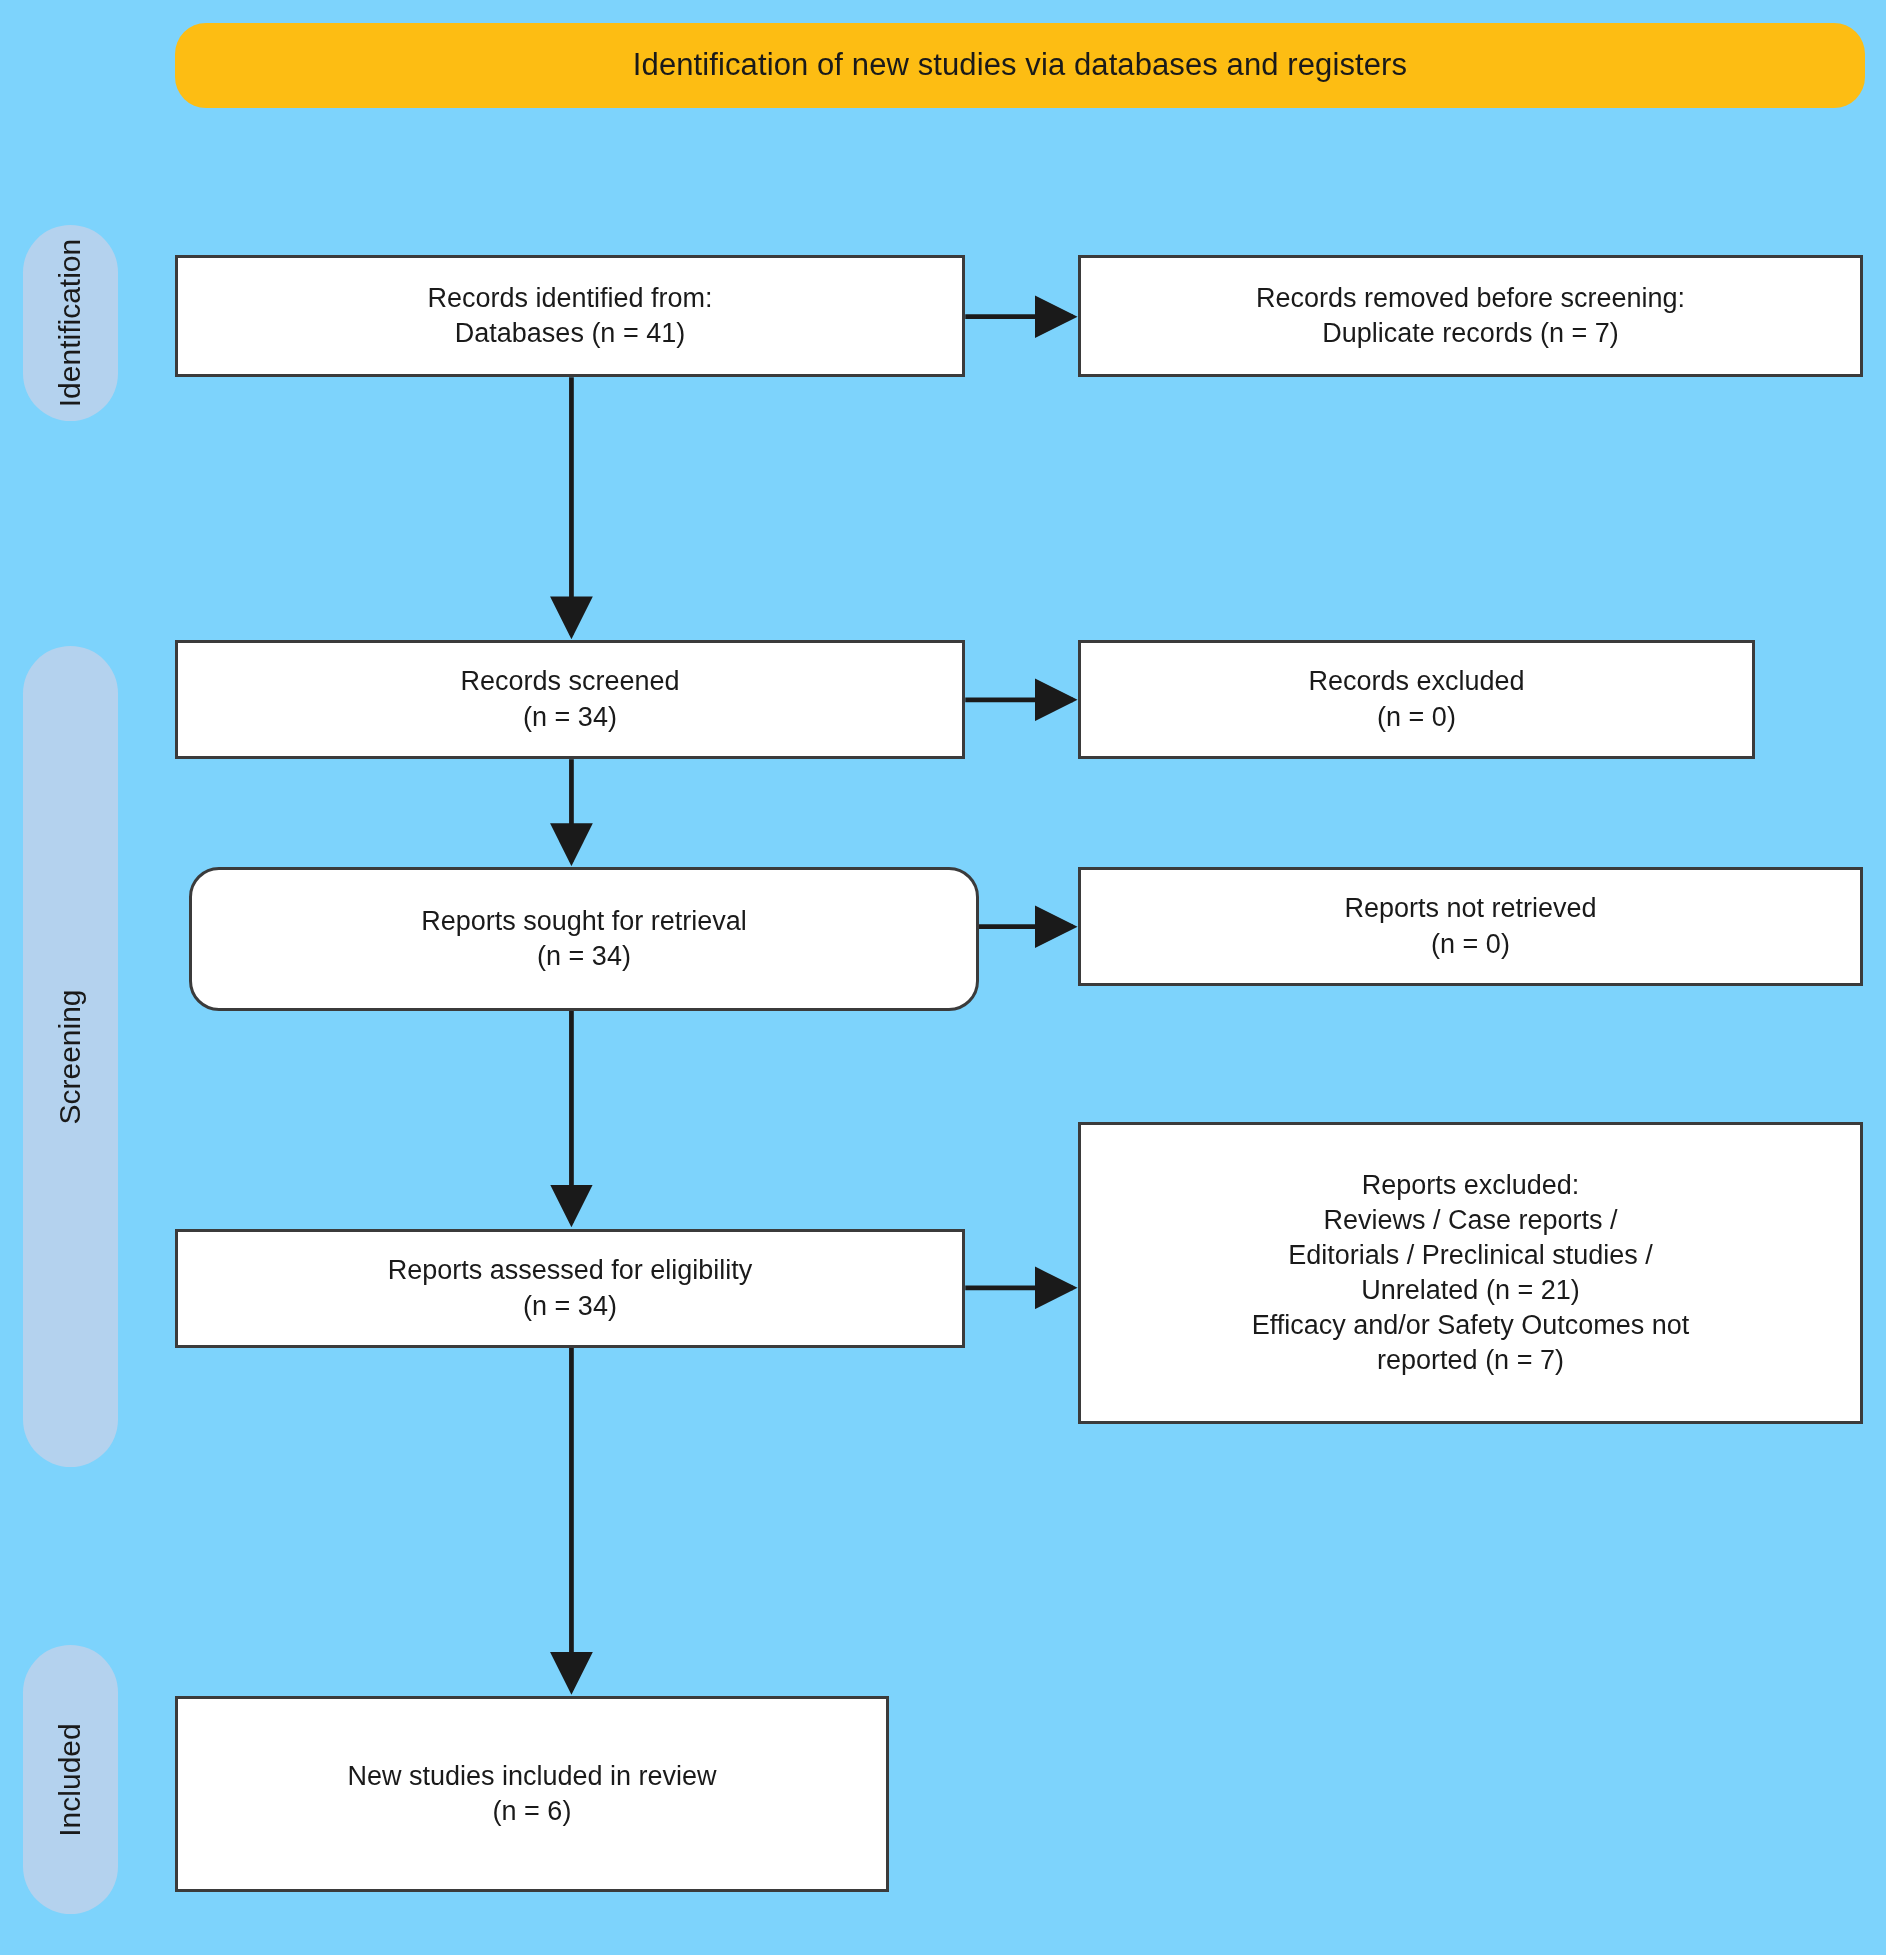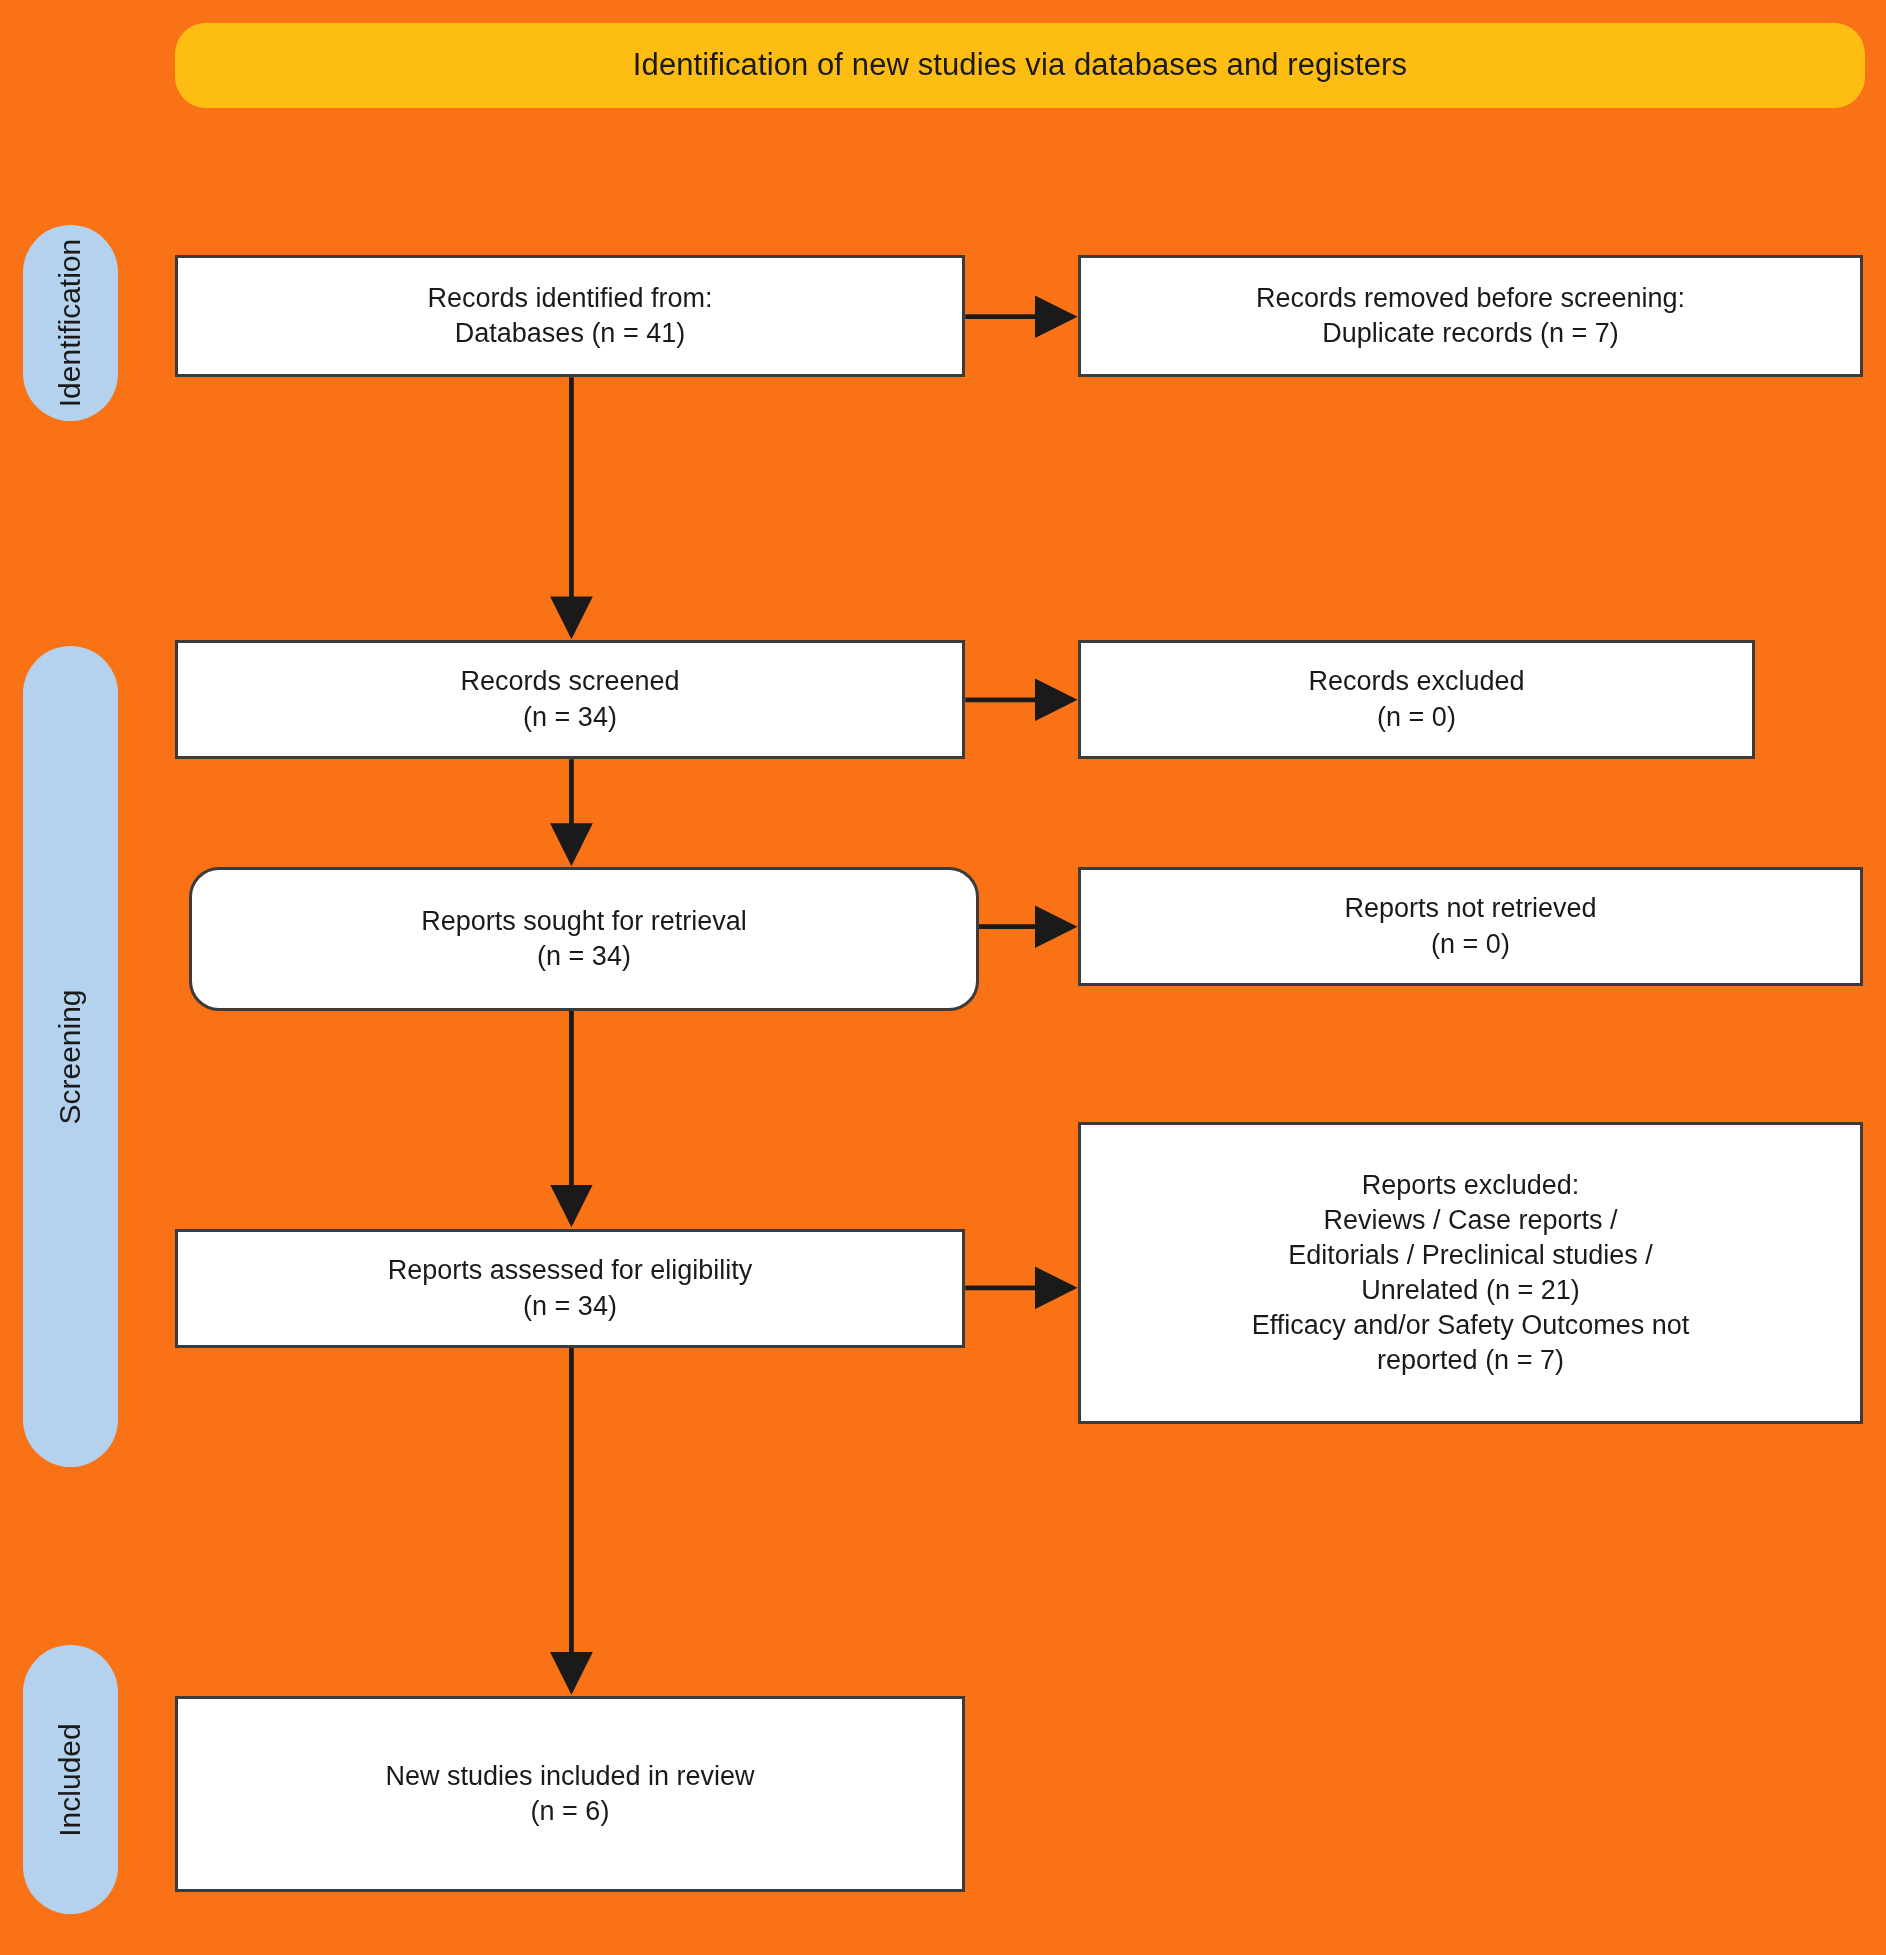--- a/index.html
+++ b/index.html
@@ -10,21 +10,21 @@
   }
   body {
     font-family: "Liberation Sans", sans-serif;
     color: #1a1a1a;
   }
 
   #diagram {
     position: relative;
     width: 1886px;
     height: 1955px;
-    background: #f97316;
+    background: #7dd3fc;
     overflow: hidden;
   }
 
   
   .banner {
     position: absolute;
     left: 175px;
     top: 22.6px;
     width: 1690px;
     height: 85px;
@@ -82,21 +82,21 @@
     text-align: left;
     white-space: nowrap;
   }
   .box-wide .box-line { white-space: normal; }
 
   
   .box-identified   { left: 175px; top: 255px;  width: 790px; height: 122px; }
   .box-screened     { left: 175px; top: 640px; width: 790px; height: 119px; }
   .box-sought       { left: 189px; top: 867px; width: 790px; height: 144px; border-radius: 30px; }
   .box-assessed     { left: 175px; top: 1229px; width: 790px; height: 119px; }
-  .box-included     { left: 175px; top: 1696px; width: 790px; height: 196px; }
+  .box-included     { left: 175px; top: 1696px; width: 714px; height: 196px; }
 
   
   .box-removed      { left: 1078px; top: 255px;  width: 785px; height: 122px; }
   .box-excluded     { left: 1078px; top: 640px; width: 677px; height: 119px; }
   .box-notretrieved { left: 1078px; top: 867px; width: 785px; height: 119px; }
   .box-repexcluded  { left: 1078px; top: 1122px; width: 785px; height: 302px; }
 
   
   .arrows {
     position: absolute;

